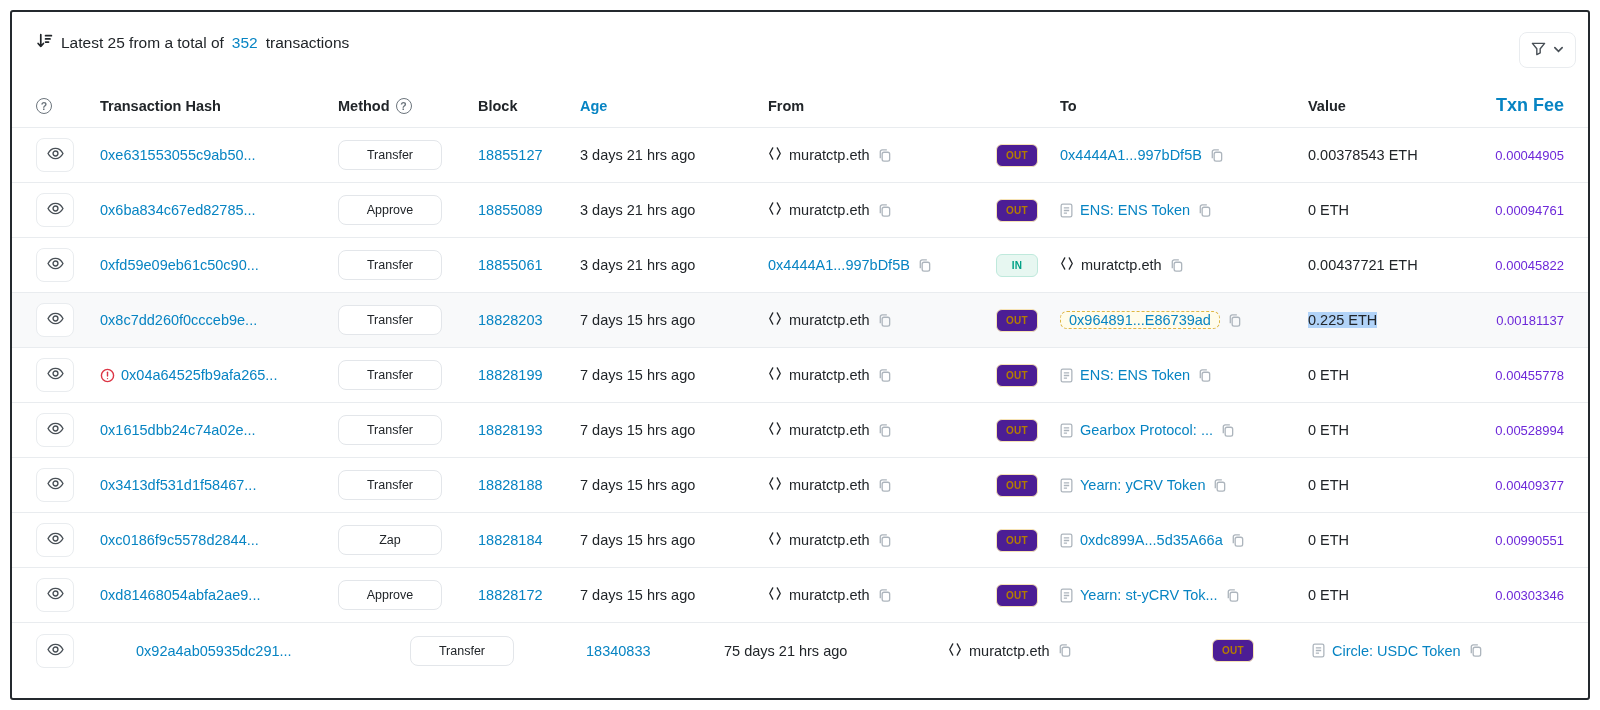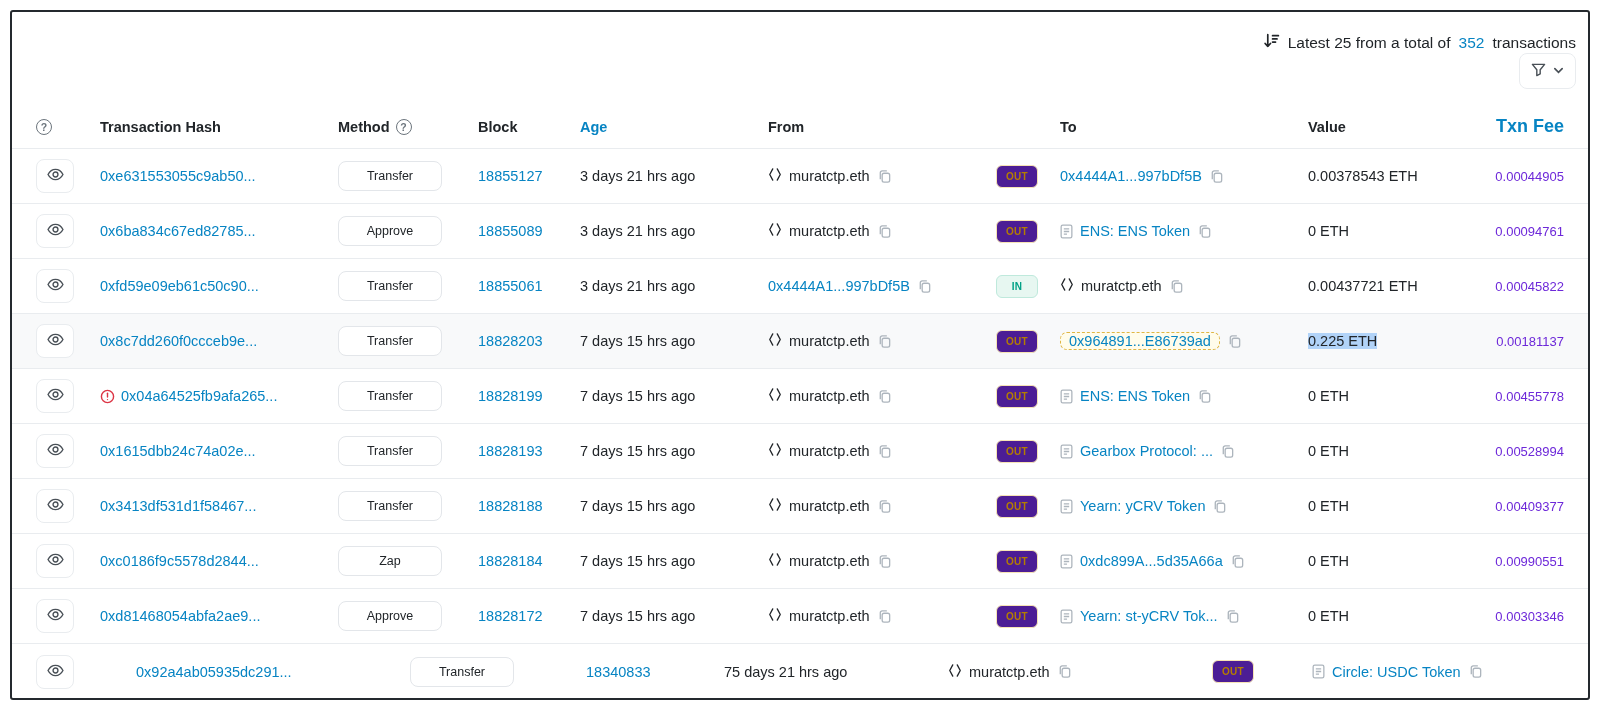--- a/index.html
+++ b/index.html
@@ -2,23 +2,22 @@
 <html><head>
 <meta charset="utf-8">
 <style>
   * { margin:0; padding:0; box-sizing:border-box; }
   html,body { width:1600px; height:710px; background:#ffffff; font-family:"Liberation Sans", sans-serif; color:#212529; }
   .card {
     position:absolute; left:10px; top:10px; width:1580px; height:690px;
     background:#fff; border:2px solid #24292e; border-radius:3px; overflow:hidden;
   }
   .card-header {
-    display:flex; align-items:flex-end; justify-content:space-between;
+    display:flex; align-items:flex-start; justify-content:space-between;
     padding:20px 12px 16px 24px;
-    flex-direction:column;
   }
   .title-wrap { display:flex; align-items:center; gap:8px; font-size:15.5px; color:#212529; }
   .count-link { color:#0784c3; }
   .filter-btn {
     display:flex; align-items:center; gap:7px; padding:8px 11px;
     border:1px solid #e9ecef; border-radius:8px; background:#fff; cursor:pointer;
   }
   
   .thead { display:flex; align-items:center; height:44px; padding:0 24px; border-bottom:1px solid #e9ecef; font-weight:bold; font-size:14.5px; }
   .trow  { display:flex; align-items:center; height:55px; padding:0 24px; border-bottom:1px solid #e9ecef; font-size:14.5px; }

